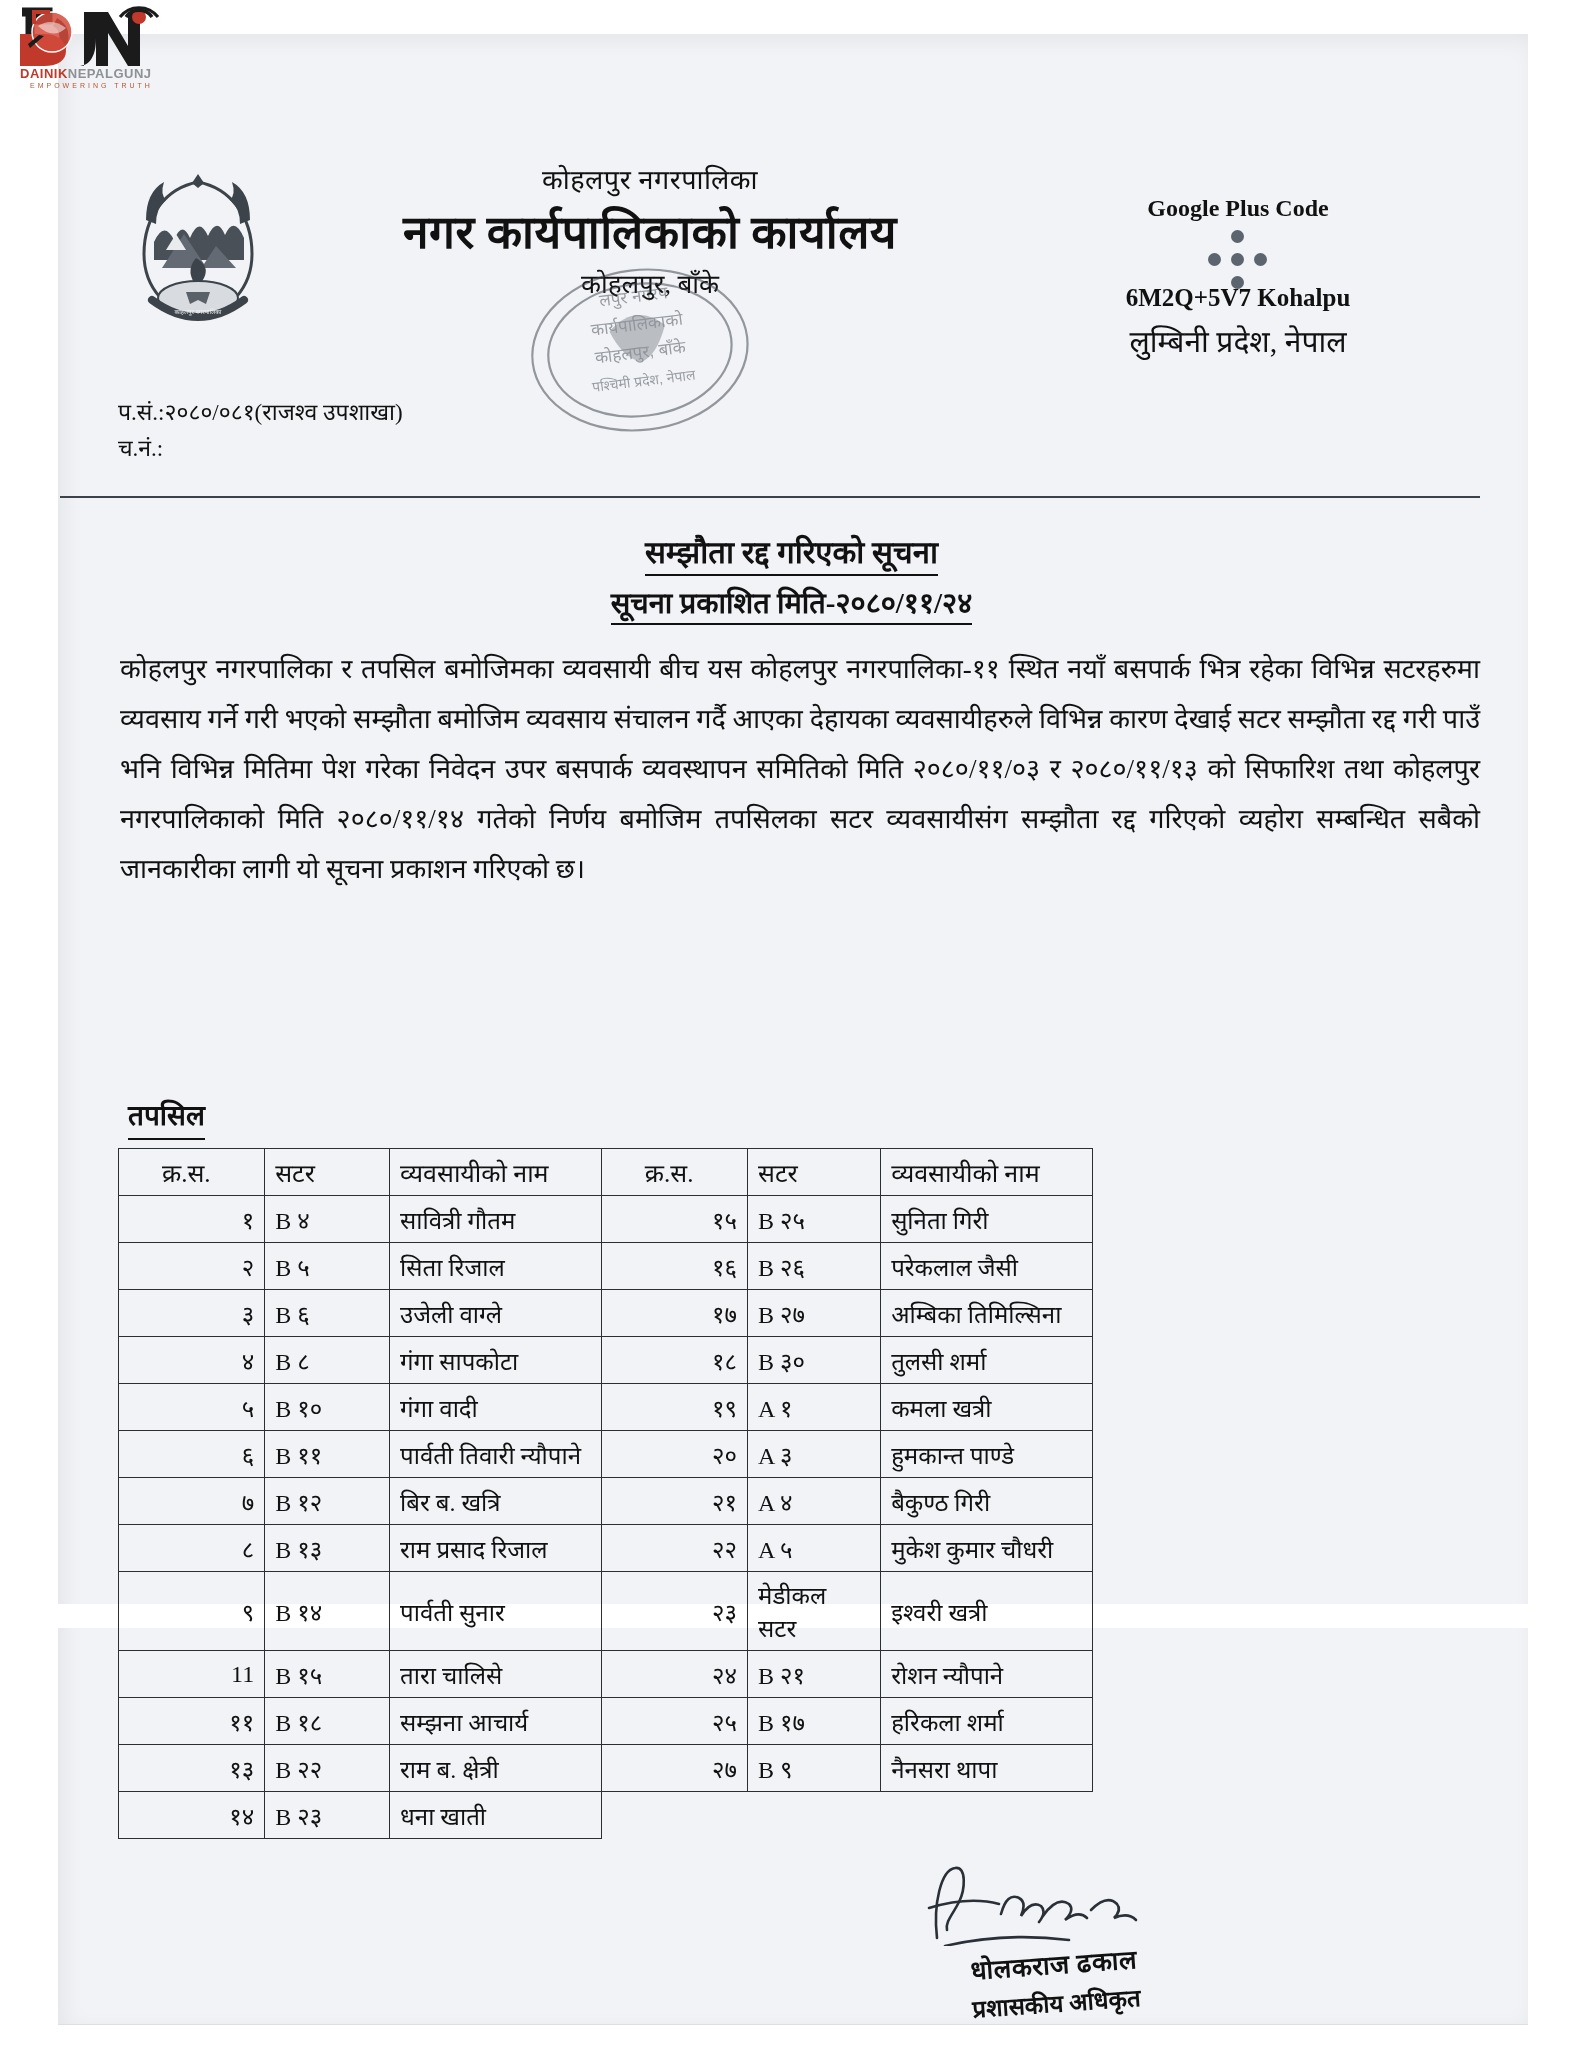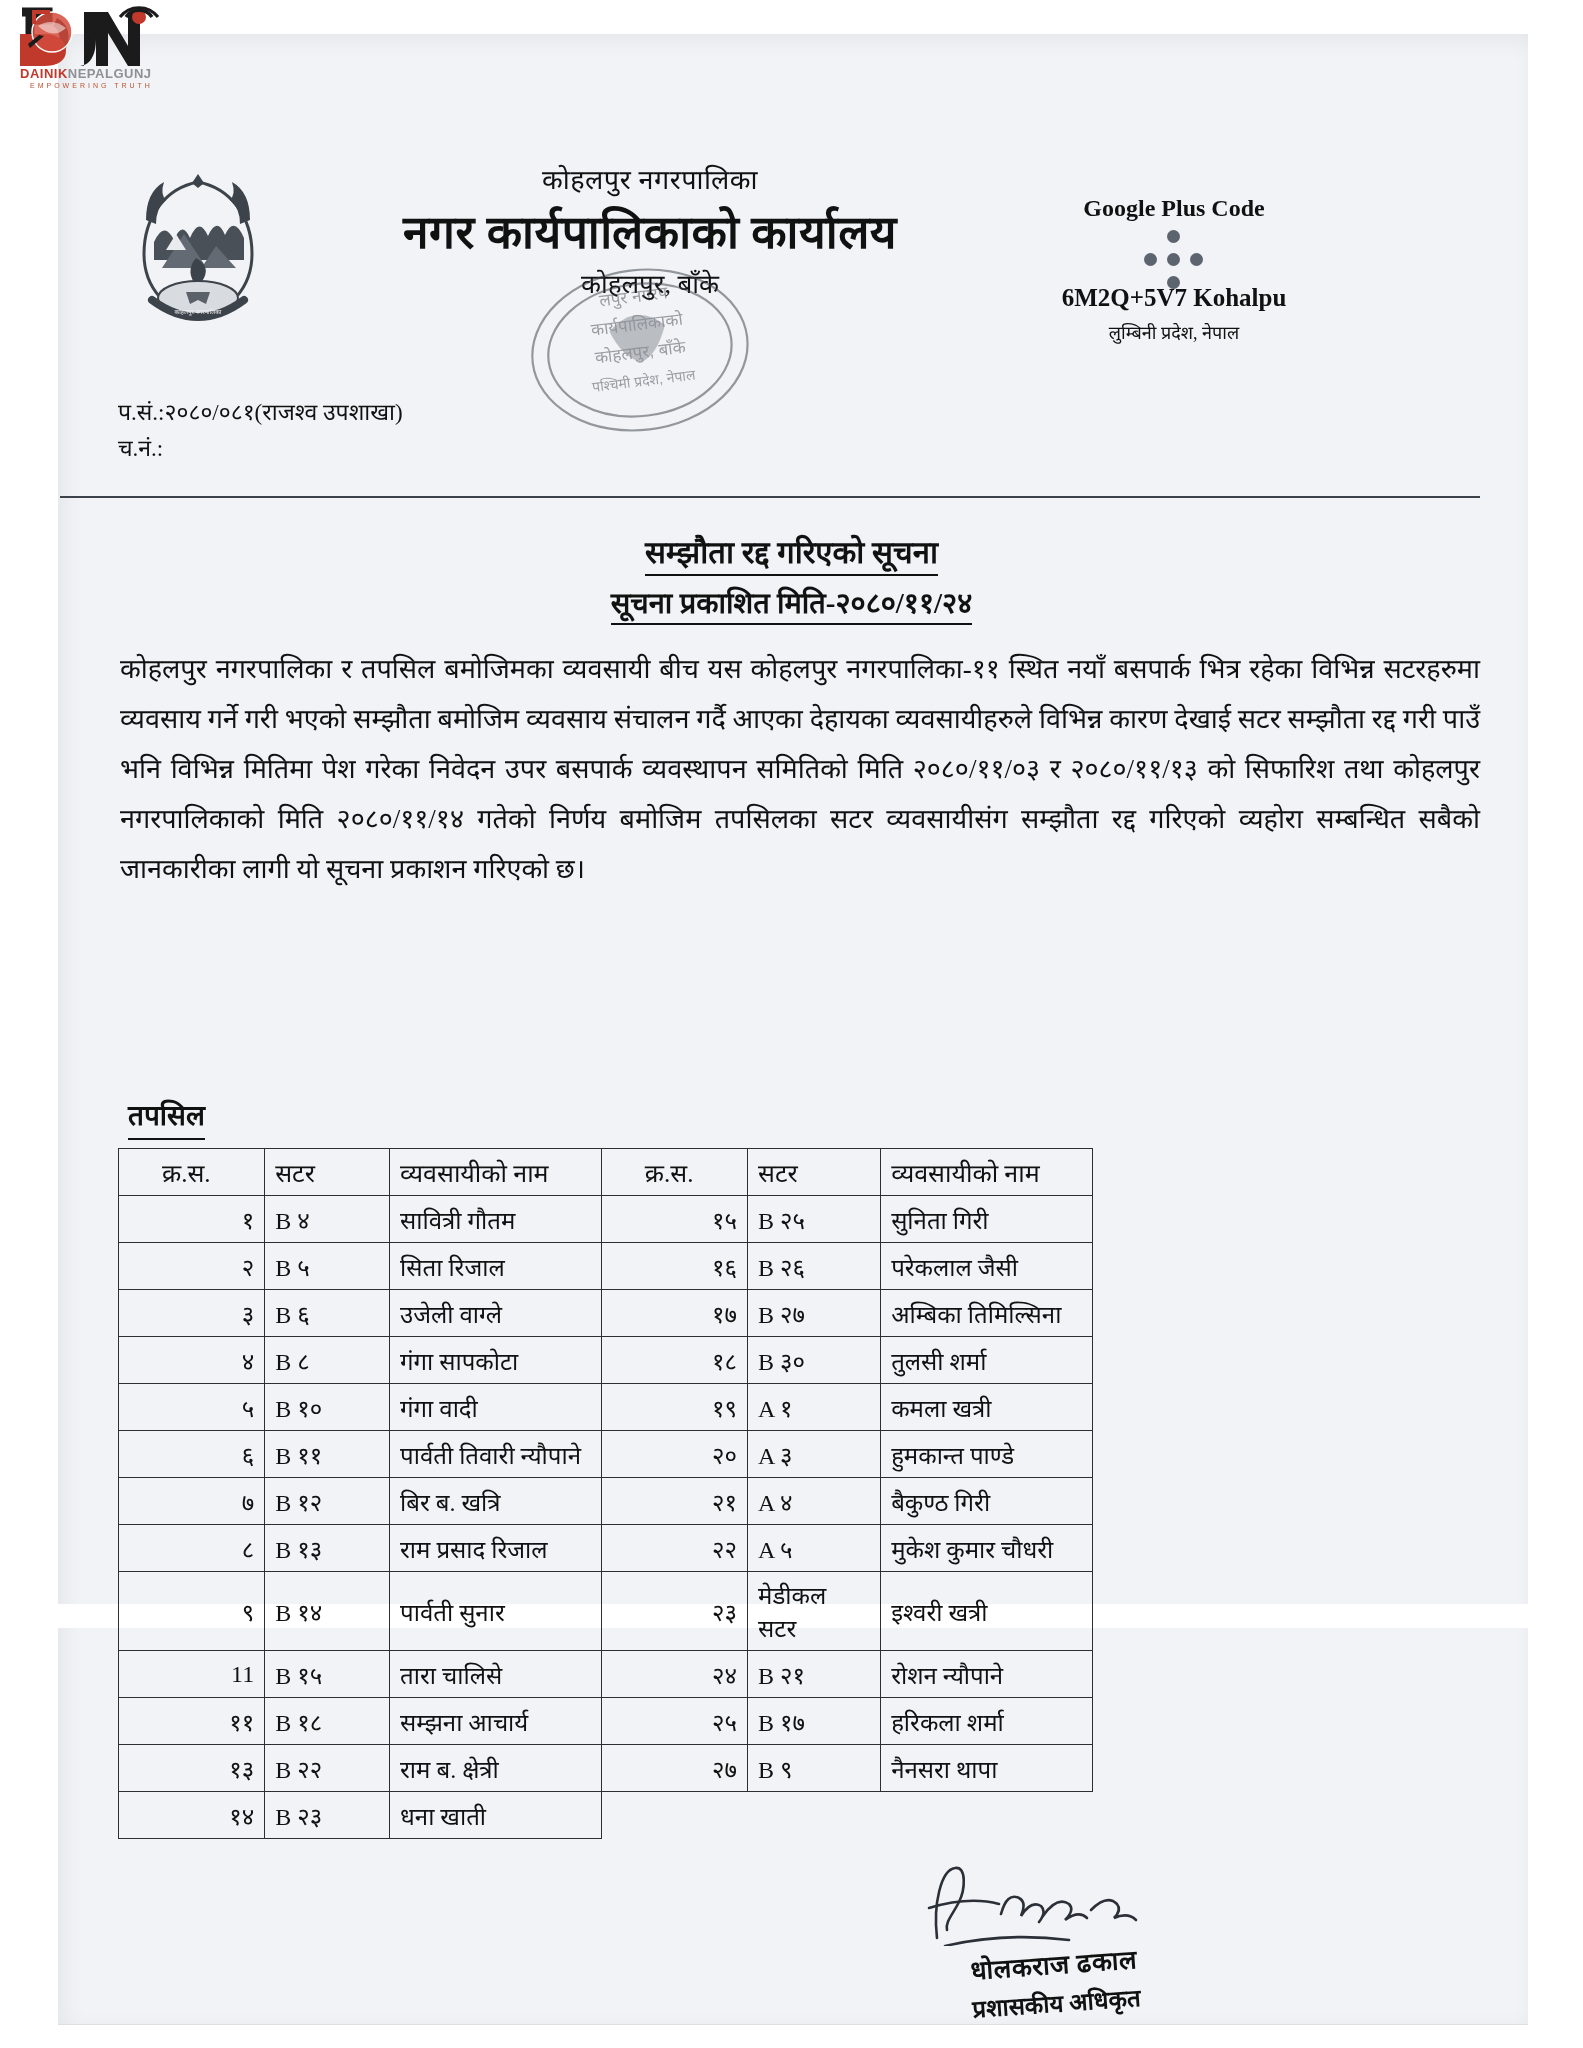--- a/index.html
+++ b/index.html
@@ -40,26 +40,26 @@
     color:#b9542f;white-space:nowrap;
   }
 
   
   .emblem{position:absolute;left:128px;top:168px;width:140px;height:160px;}
   .head-center{position:absolute;left:300px;top:160px;width:700px;text-align:center;}
   .head-muni{font-size:27px;letter-spacing:.5px;}
   .head-office{font-size:46px;font-weight:bold;margin-top:2px;letter-spacing:.5px;}
   .head-place{font-size:26px;margin-top:4px;}
 
-  .head-right{position:absolute;left:944px;top:195px;width:460px;text-align:center;}
+  .head-right{position:absolute;left:1008px;top:195px;width:460px;text-align:center;}
   .gpc-title{font-size:24px;font-weight:bold;}
   .gpc-dots{position:relative;height:52px;margin:6px 0 4px 0;}
   .gpc-dots i{position:absolute;width:13px;height:13px;border-radius:50%;background:#5c6470;}
   .gpc-code{font-size:25px;font-weight:bold;}
-  .gpc-prov{font-size:18px;margin-top:8px;}
+  .gpc-prov{font-size:30px;margin-top:8px;}
 
   .refbox{position:absolute;left:118px;top:395px;}
   .refbox div{font-size:23px;line-height:1.55;}
 
   .rule{position:absolute;left:60px;top:496px;width:1420px;height:0;border-top:2px solid #3b424a;}
 
   
   .stamp{
     position:absolute;left:520px;top:258px;width:240px;height:185px;
     opacity:.60;transform:rotate(-7deg);

